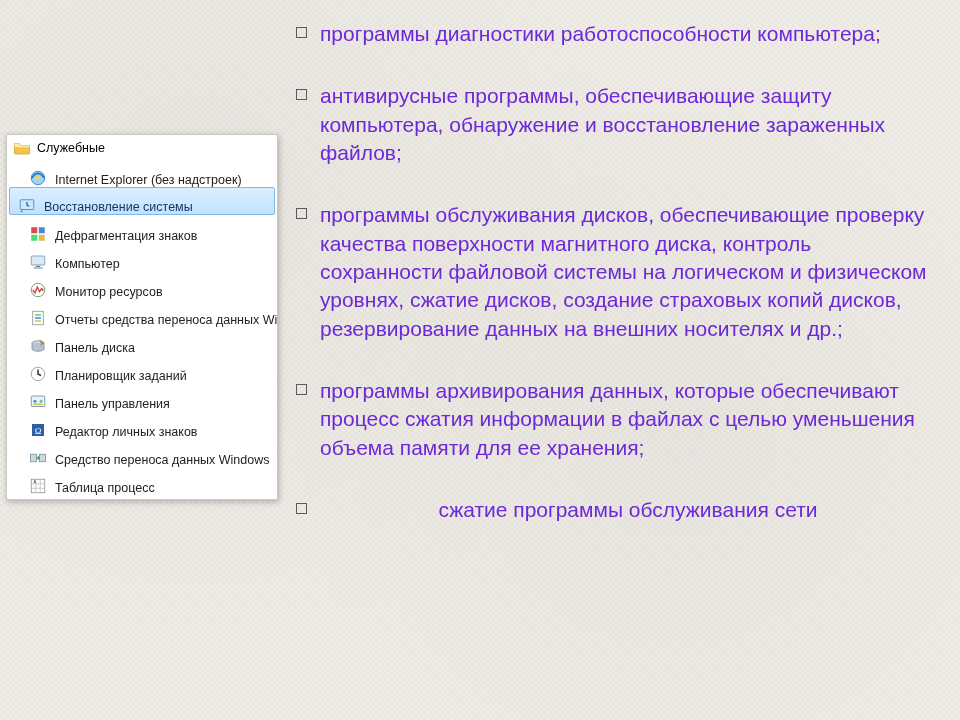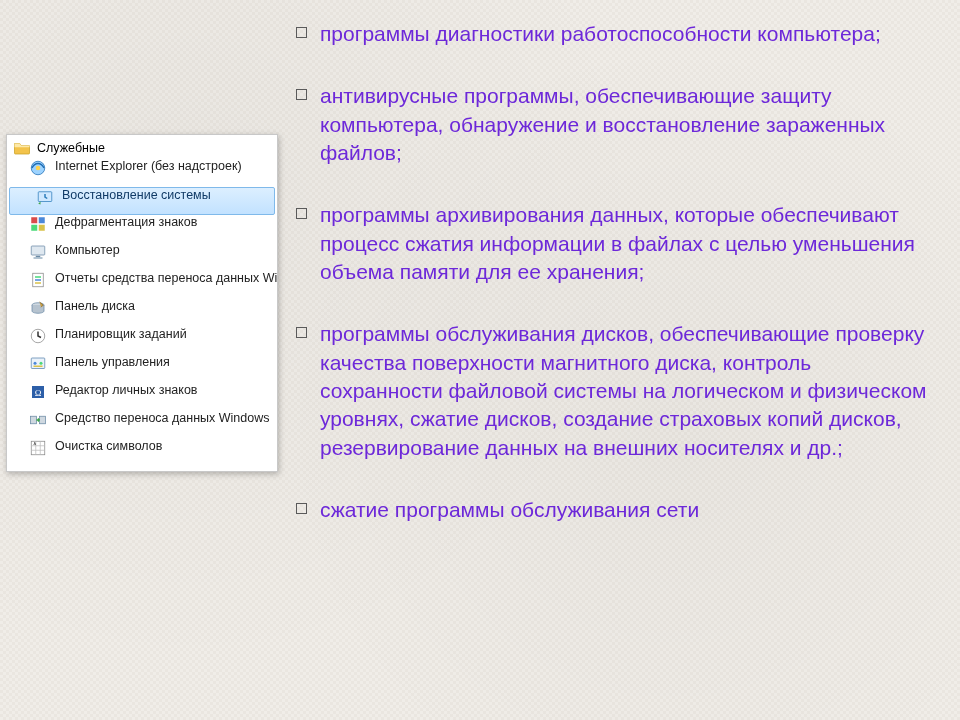--- a/index.html
+++ b/index.html
@@ -36,36 +36,36 @@
     height: 22px;
     padding-left: 6px;
     gap: 6px;
   }
   .menu-header span.label {
     font-size: 12.5px;
     color: #000;
   }
   .menu-item {
     display: flex;
-    align-items: flex-start;
+    align-items: flex-end;
     height: 28px;
     padding-left: 22px;
     gap: 8px;
     font-size: 12.5px;
     color: #222;
     cursor: default;
     white-space: nowrap;
     overflow: hidden;
   }
   .menu-item.selected {
     background: linear-gradient(#dcefff, #c2e2ff);
     border: 1px solid #7fb9ea;
     border-radius: 2px;
     margin: 0 2px;
-    padding-left: 26px;
+    padding-left: 8px;
     color: #103a66;
   }
   .mi-icon {
     width: 18px; height: 18px;
     display: flex; align-items:center; justify-content:center;
     flex-shrink:0;
   }
   .mi-icon svg { width:18px; height:18px; }
 
   
@@ -86,21 +86,21 @@
   }
   .content li::before {
     content: "";
     position: absolute;
     left: 0; top: 7px;
     width: 9px; height: 9px;
     border: 1.5px solid #5a5a5a;
     background: transparent;
   }
   .content li:last-child { margin-bottom: 0; }
-  .cutoff { overflow: hidden; max-height: 28px; }
+  .cutoff { overflow: hidden; max-height: 28px; text-align: center; }
 </style>
 </head>
 <body>
 <div class="noise"></div>
 
 <div class="menu-panel">
   <div class="menu-header">
     <span class="mi-icon">
       <svg viewBox="0 0 24 24">
           <path fill="#f3c34b" stroke="#caa023" d="M2 6h7l2 3h11v10a1 1 0 0 1-1 1H3a1 1 0 0 1-1-1z"></path>
@@ -148,20 +148,29 @@
     <span class="mi-icon">
       <svg viewBox="0 0 24 24">
           <rect x="3" y="4" width="18" height="12" rx="1" fill="#dfe8f0" stroke="#6b8aa5"></rect>
           <rect x="9" y="17" width="6" height="2" fill="#6b8aa5"></rect>
           <rect x="6" y="19" width="12" height="2" fill="#9bb1c4"></rect>
         </svg>
     </span>
     <span>Компьютер</span>
   </div>
 
+  <div class="menu-item">
+    <span class="mi-icon">
+      <svg viewBox="0 0 24 24">
+          <circle cx="12" cy="12" r="9" fill="#fff" stroke="#3a8f3a"></circle>
+          <path d="M5 12l3 4 3-8 3 6 3-4 2 3" fill="none" stroke="#d14b4b" stroke-width="2"></path>
+        </svg>
+    </span>
+    <span>Монитор ресурсов</span>
+  </div>
 
   <div class="menu-item">
     <span class="mi-icon">
       <svg viewBox="0 0 24 24">
           <rect x="5" y="3" width="14" height="18" fill="#fff" stroke="#888"></rect>
           <rect x="8" y="7" width="8" height="2" fill="#4bd97a"></rect>
           <rect x="8" y="11" width="8" height="2" fill="#4b88d9"></rect>
           <rect x="8" y="15" width="8" height="2" fill="#d9c24b"></rect>
         </svg>
     </span>
@@ -224,25 +233,25 @@
   </div>
 
   <div class="menu-item">
     <span class="mi-icon">
       <svg viewBox="0 0 24 24">
           <rect x="3" y="3" width="18" height="18" fill="#fff" stroke="#888"></rect>
           <path d="M3 9h18M3 15h18M9 3v18M15 3v18" stroke="#bbb"></path>
           <text x="6" y="8" font-size="5" fill="#333">A</text>
         </svg>
     </span>
-    <span>Очистка символов</span>
+    <span>Таблица процесс</span>
   </div>
 </div>
 
 <div class="content">
   <ul>
     <li><span> программы диагностики работоспособности компьютера;</span></li>
     <li><span> антивирусные программы, обеспечивающие защиту компьютера, обнаружение и восстановление зараженных файлов;</span></li>
+    <li><span> программы обслуживания дисков, обеспечивающие проверку качества поверхности магнитного диска, контроль сохранности файловой системы на логическом и физическом уровнях, сжатие дисков, создание страховых копий дисков, резервирование данных на внешних носителях и др.;</span></li>
     <li><span> программы архивирования данных, которые обеспечивают процесс сжатия информации в файлах с целью уменьшения объема памяти для ее хранения;</span></li>
-    <li><span> программы обслуживания дисков, обеспечивающие проверку качества поверхности магнитного диска, контроль сохранности файловой системы на логическом и физическом уровнях, сжатие дисков, создание страховых копий дисков, резервирование данных на внешних носителях и др.;</span></li>
     <li class="cutoff"><span> сжатие программы обслуживания сети</span></li>
   </ul>
 </div>
 
 </body></html>

